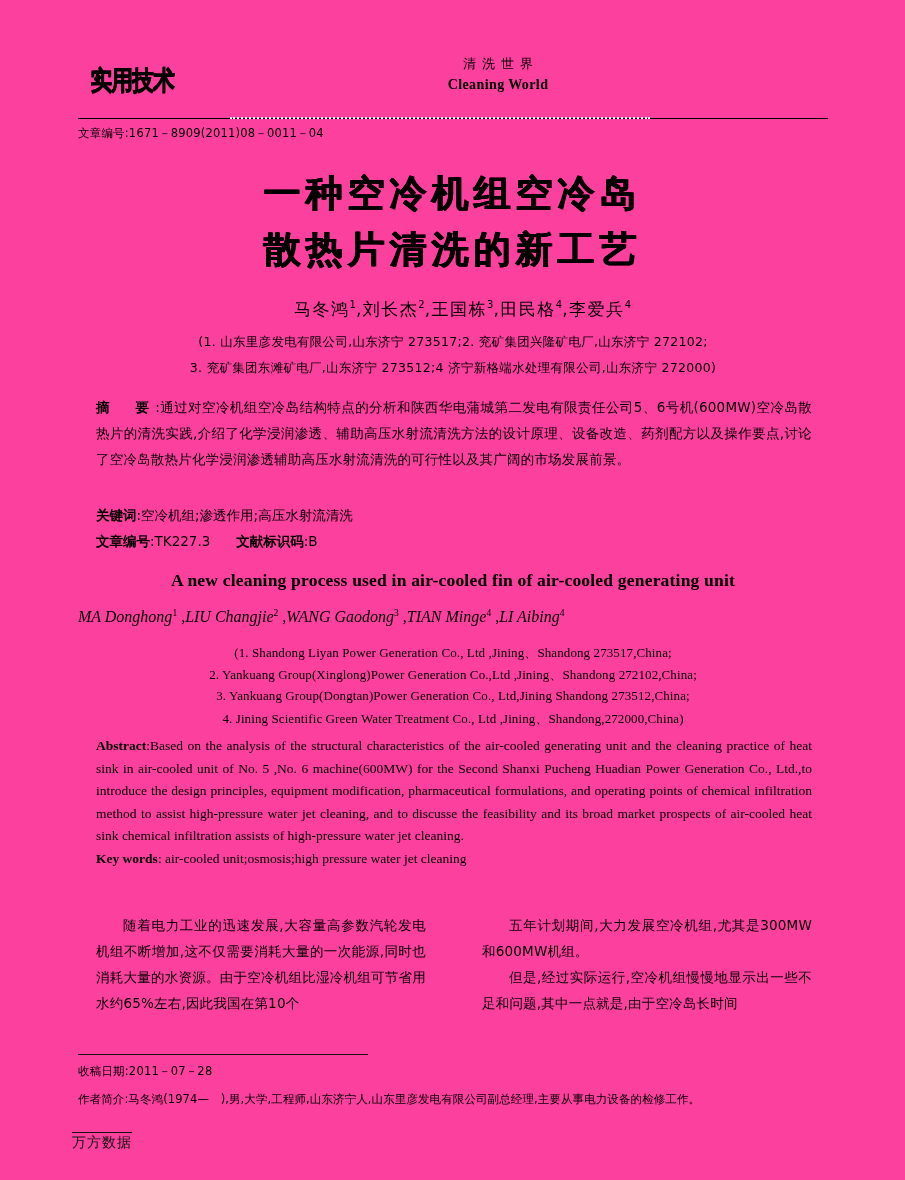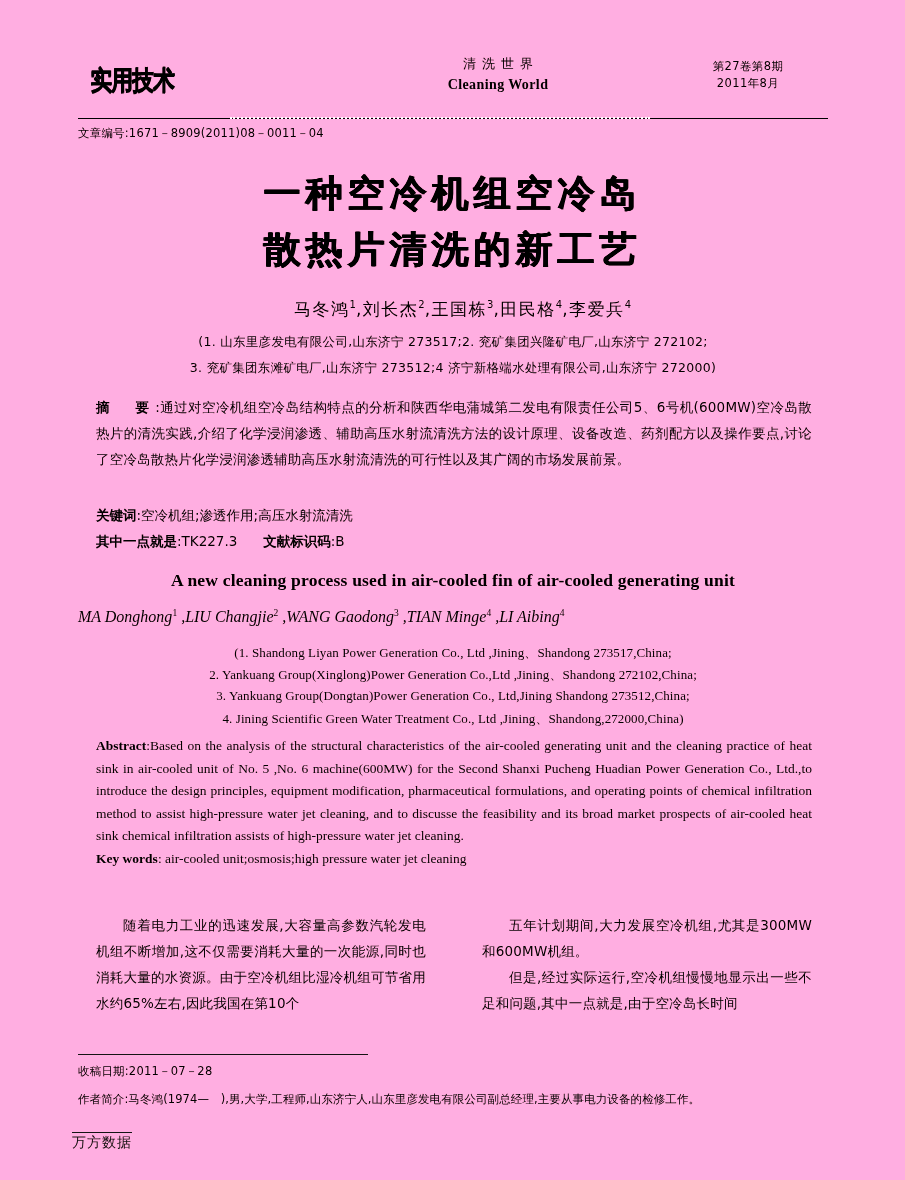--- a/index.html
+++ b/index.html
@@ -7,21 +7,21 @@
     padding: 0;
     background: #ffffff;
   }
   body {
     font-family: "DejaVu Sans", sans-serif;
   }
   #page {
     position: relative;
     width: 905px;
     height: 1180px;
-    background: #f9a8d4;
+    background: #ec4899;
     overflow: hidden;
     box-sizing: border-box;
   }
   
   .scan {
     color: #0a0a0a;
     filter: contrast(115%);
     -webkit-font-smoothing: none;
   }
   .cn { font-family: "DejaVu Sans", sans-serif; }
@@ -313,24 +313,20 @@
 <div id="page" class="scan">
 
   <div id="masthead">
     <div id="section-logo" class="cn">实用技术</div>
 
     <div id="journal-block">
       <div id="journal-cn" class="cn">清洗世界</div>
       <div id="journal-en">Cleaning World</div>
     </div>
 
-    <div id="issue-block">
-      <div>第27卷第8期</div>
-      <div>2011年8月</div>
-    </div>
   </div>
   <div id="rule-thick"></div>
   <div id="rule-dash"></div>
 
   <div id="article-id" class="cn">文章编号:1671－8909(2011)08－0011－04</div>
 
   <div id="title-block">
     <div class="title-line cn">一种空冷机组空冷岛</div>
     <div class="title-line cn">散热片清洗的新工艺</div>
   </div>
@@ -342,21 +338,21 @@
 
   <div id="abs-cn" class="cn">
     <b>摘　要</b><span>:通过对空冷机组空冷岛结构特点的分析和陕西华电蒲城第二发电有限责任公司5、6号机(600MW)空冷岛散热片的清洗实践,介绍了化学浸润渗透、辅助高压水射流清洗方法的设计原理、设备改造、药剂配方以及操作要点,讨论了空冷岛散热片化学浸润渗透辅助高压水射流清洗的可行性以及其广阔的市场发展前景。</span>
   </div>
 
   <div id="kw-cn" class="cn">
     <b>关键词</b><span>:空冷机组;渗透作用;高压水射流清洗</span>
   </div>
 
   <div id="clc-cn" class="cn">
-    <b>其中一点就是</b><span>:TK227.3</span><span class="gap"></span><b>文献标识码</b><span>:B</span>
+    <b>文章编号</b><span>:TK227.3</span><span class="gap"></span><b>文献标识码</b><span>:B</span>
   </div>
 
   <div id="title-en">A new cleaning process used in air-cooled fin of air-cooled generating unit</div>
 
   <div id="authors-en">MA Donghong<sup>1</sup> ,LIU Changjie<sup>2</sup> ,WANG Gaodong<sup>3</sup> ,TIAN Minge<sup>4</sup> ,LI Aibing<sup>4</sup></div>
 
   <div id="affil-en-1" class="affil-en">(1. Shandong Liyan Power Generation Co., Ltd ,Jining、Shandong 273517,China;</div>
   <div id="affil-en-2" class="affil-en">2. Yankuang Group(Xinglong)Power Generation Co.,Ltd ,Jining、Shandong 272102,China;</div>
   <div id="affil-en-3" class="affil-en">3. Yankuang Group(Dongtan)Power Generation Co., Ltd,Jining Shandong 273512,China;</div>
   <div id="affil-en-4" class="affil-en">4. Jining Scientific Green Water Treatment Co., Ltd ,Jining、Shandong,272000,China)</div>

